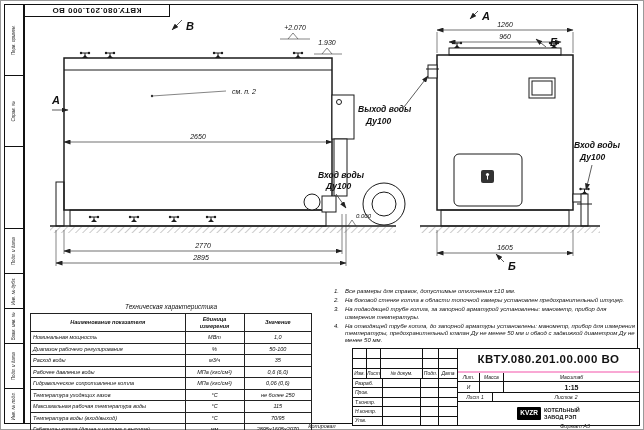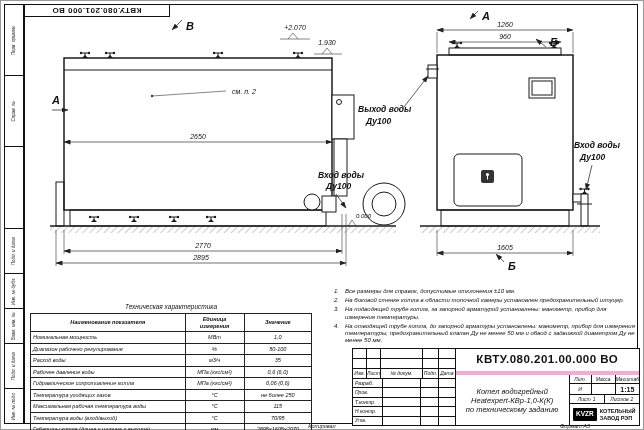--- a/index.html
+++ b/index.html
@@ -47,21 +47,21 @@
   .tb-left{width:104px;border-right:1.4px solid #111;display:flex;flex-direction:column;}
   .tb-row{display:flex;border-bottom:1px solid #111;box-sizing:border-box;}
   .tb-row.h10{height:10px;}
   .tb-row.grow{flex:1;}
   .tb-left .tb-row:last-child{border-bottom:none;}
   .tc{border-right:1px solid #111;box-sizing:border-box;overflow:hidden;display:flex;align-items:center;
       justify-content:center;font:italic 5px/1 "Liberation Sans",sans-serif;}
   .tc.lt{justify-content:flex-start;padding-left:2px;}
   .tc.last{border-right:none;}
   .tb-right{flex:1;display:flex;flex-direction:column;}
-  .tb-doc{height:22px;border-bottom:4px solid #f9a8d4;display:flex;align-items:center;justify-content:center;
+  .tb-doc{height:22px;border-bottom:2px solid #f9a8d4;display:flex;align-items:center;justify-content:center;
           font:bold 11.5px/1 "Liberation Sans",sans-serif;letter-spacing:.5px;}
   .tb-mid{flex:1;display:flex;}
   .tb-name{width:113px;border-right:1px solid #111;display:flex;flex-direction:column;align-items:center;
            justify-content:center;text-align:center;}
   .tb-name div{font:italic 7.5px/9px "Liberation Sans",sans-serif;}
   .tb-meta{flex:1;display:flex;flex-direction:column;}
   .mh{height:9px;}  .mv{height:11px;}  .ms{height:9px;}
   .m-co{flex:1;display:flex;align-items:center;justify-content:center;gap:3px;border-bottom:none !important;}
   .logo{background:#000;color:#fff;font:bold 6.5px/1 "Liberation Sans",sans-serif;padding:3px 3px;border-radius:1px;}
   .coname{font:bold 5.5px/6.5px "Liberation Sans",sans-serif;text-align:left;}
@@ -359,25 +359,20 @@
         <div class="tc lt" style="width:30px">Утв.</div>
         <div class="tc" style="width:38px"></div>
         <div class="tc" style="width:18px"></div>
         <div class="tc last" style="flex:1"></div>
       </div>
     </div>
 
     <div class="tb-right">
       <div class="tb-doc">КВТУ.080.201.00.000 ВО</div>
       <div class="tb-mid">
-        <div class="tb-name">
-          <div>Котел водогрейный</div>
-          <div>Heatexpert-КВр-1,0-К(К)</div>
-          <div>по техническому заданию</div>
-        </div>
         <div class="tb-meta">
           <div class="tb-row mh">
             <div class="tc" style="width:22px">Лит.</div>
             <div class="tc" style="width:24px">Масса</div>
             <div class="tc last" style="flex:1">Масштаб</div>
           </div>
           <div class="tb-row mv">
             <div class="tc" style="width:22px">И</div>
             <div class="tc" style="width:24px"></div>
             <div class="tc last b7" style="flex:1">1:15</div>

